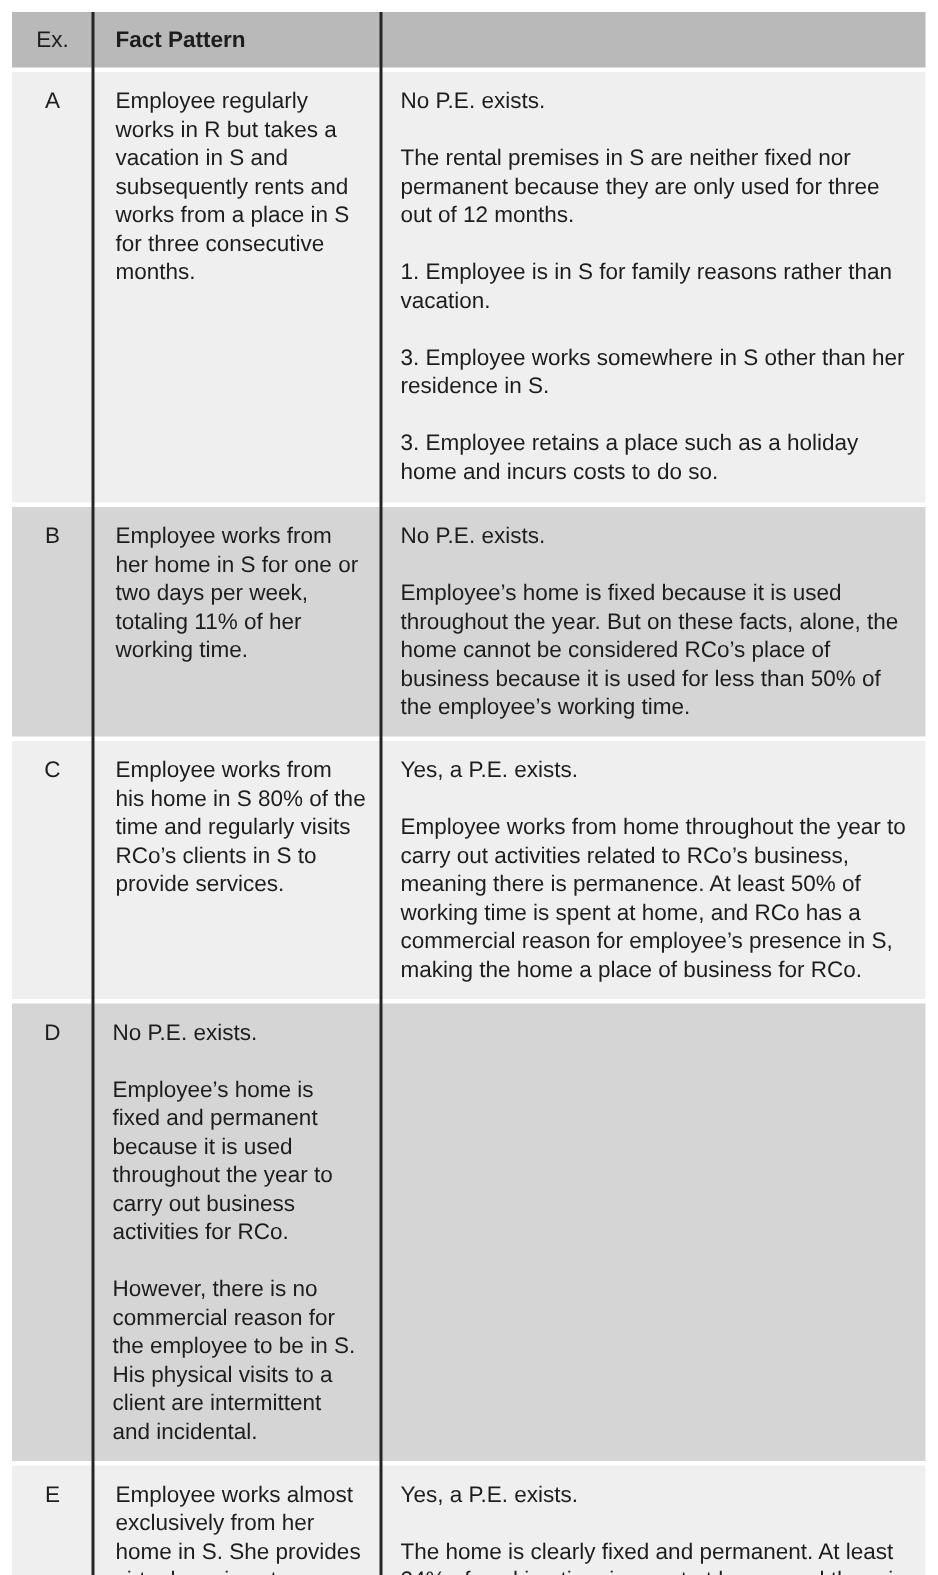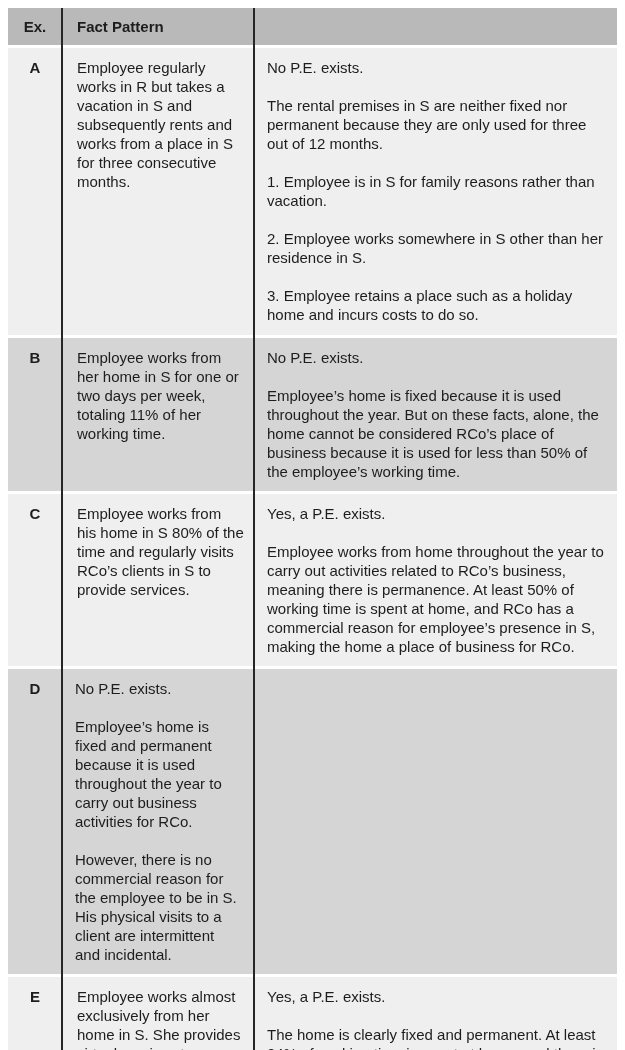--- a/index.html
+++ b/index.html
@@ -28,21 +28,21 @@
   }
   .row.header-row{background:var(--header-bg);min-height:37px;font-weight:bold;}
   .row.light{background:var(--row-light-bg);}
   .row.dark{background:var(--row-dark-bg);}
   .r-a{min-height:287px;}
   .r-b{min-height:142px;}
   .r-c{min-height:171px;}
   .r-d{min-height:180px;}
   .r-e{min-height:206px;}
   .cell{padding:10px 12px;}
-  .ex-cell{text-align:center;font-weight:bold;padding:10px 4px;}
+  .ex-cell{text-align:center;font-weight:normal;padding:10px 4px;}
   .fact-cell{padding:10px 10px 10px 15px;}
   .result-cell{padding:10px 12px 10px 13px;}
   .header-row .cell{padding-top:9px;padding-bottom:9px;}
   .result-cell p{margin:0;}
   .result-cell p + p{margin-top:19px;}
   .divider{position:absolute;top:0;bottom:0;width:2px;background:var(--line);}
   .d1{left:53px;}
   .d2{left:245px;}
 </style>
 </head>
@@ -56,21 +56,21 @@
       <div class="cell fact-cell">Fact Pattern</div>
     </div>
 
     <div class="row light r-a">
       <div class="cell ex-cell">A</div>
       <div class="cell fact-cell">Employee regularly works in R but takes a vacation in S and subsequently rents and works from a place in S for three consecutive months.</div>
       <div class="cell result-cell">
         <p>No P.E. exists.</p>
         <p>The rental premises in S are neither fixed nor permanent because they are only used for three out of 12 months.</p>
         <p>1. Employee is in S for family reasons rather than vacation.</p>
-        <p>2. Employee works somewhere in S other than her residence in S.</p>
+        <p>3. Employee works somewhere in S other than her residence in S.</p>
         <p>3. Employee retains a place such as a holiday home and incurs costs to do so.</p>
       </div>
     </div>
 
     <div class="row dark r-b">
       <div class="cell ex-cell">B</div>
       <div class="cell fact-cell">Employee works from her home in S for one or two days per week, totaling 11% of her working time.</div>
       <div class="cell result-cell">
         <p>No P.E. exists.</p>
         <p>Employee’s home is fixed because it is used throughout the year. But on these facts, alone, the home cannot be considered RCo’s place of business because it is used for less than 50% of the employee’s working time.</p>

